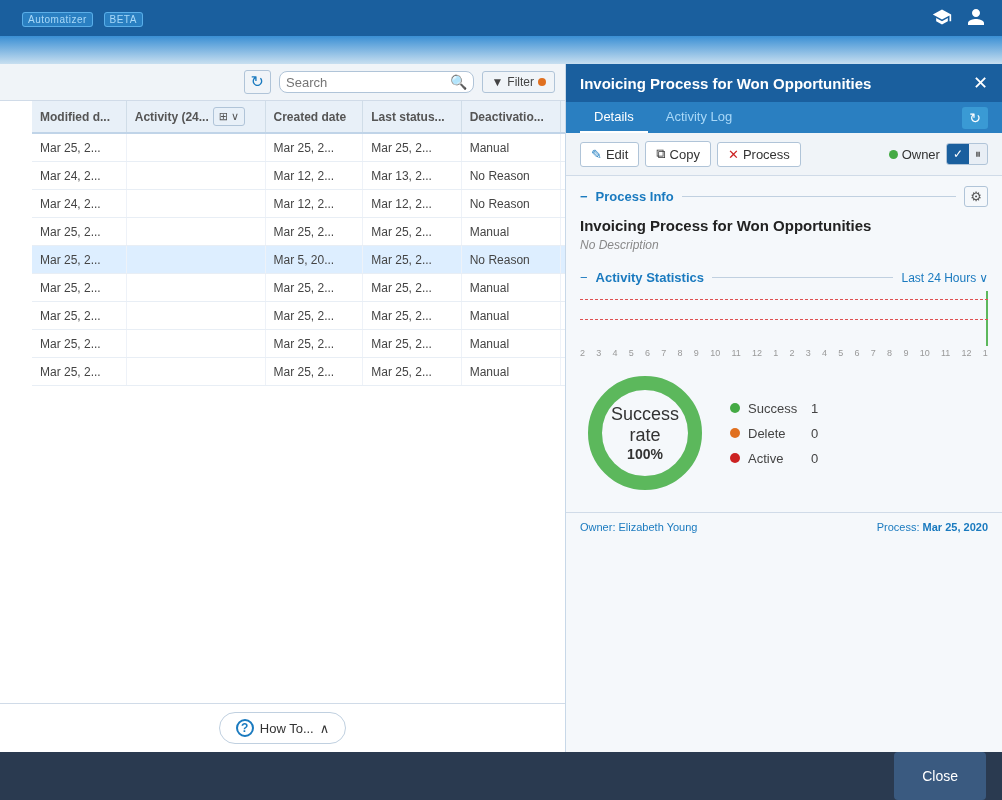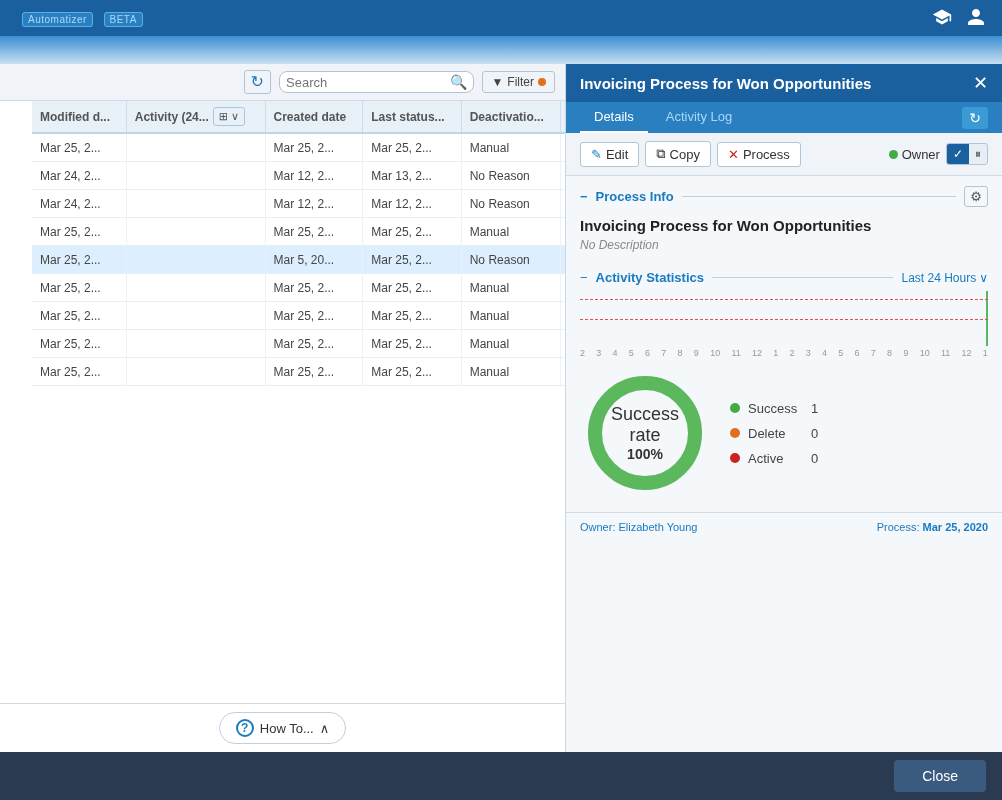--- a/index.html
+++ b/index.html
@@ -430,21 +430,20 @@
       background: #f5f8fb;
     }
     .footer-owner span { color: #1a7abf; font-weight: 500; }
     .footer-modified span { color: #1a7abf; font-weight: 500; }
 
     
     .bottom-bar {
       height: 48px;
       background: #2a3a50;
       display: flex;
-      align-items: center;
       justify-content: flex-end;
       padding: 0 16px;
     }
     .close-btn {
       background: #3a5a80;
       border: none;
       color: #fff;
       padding: 8px 28px;
       border-radius: 4px;
       font-size: 14px;

